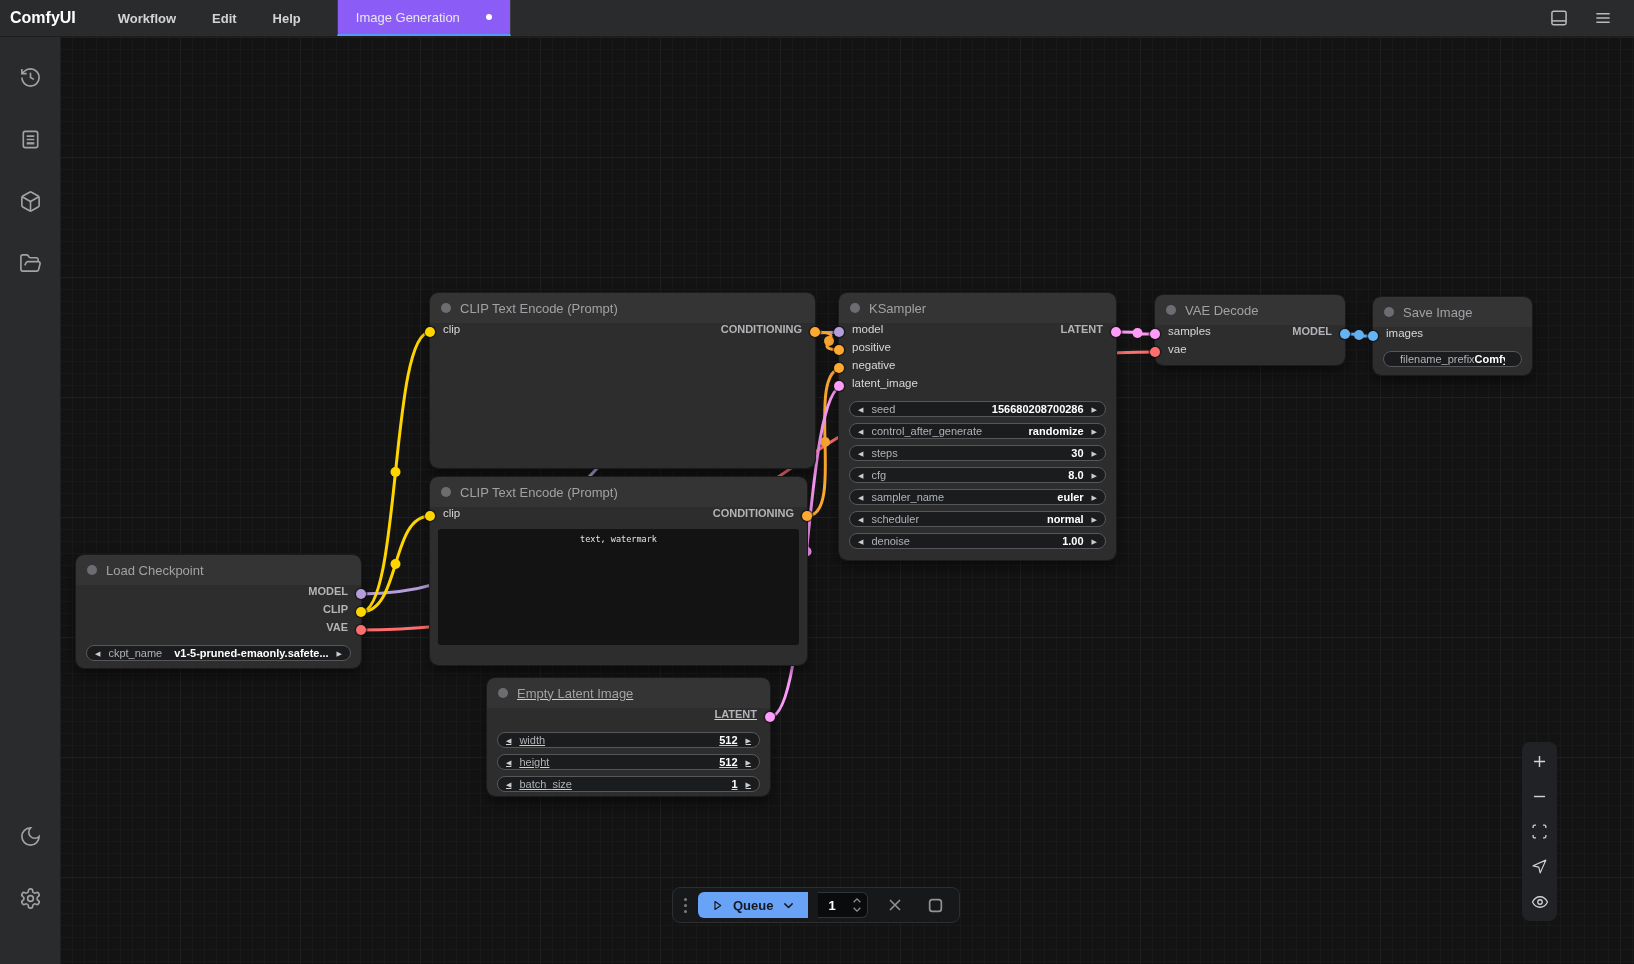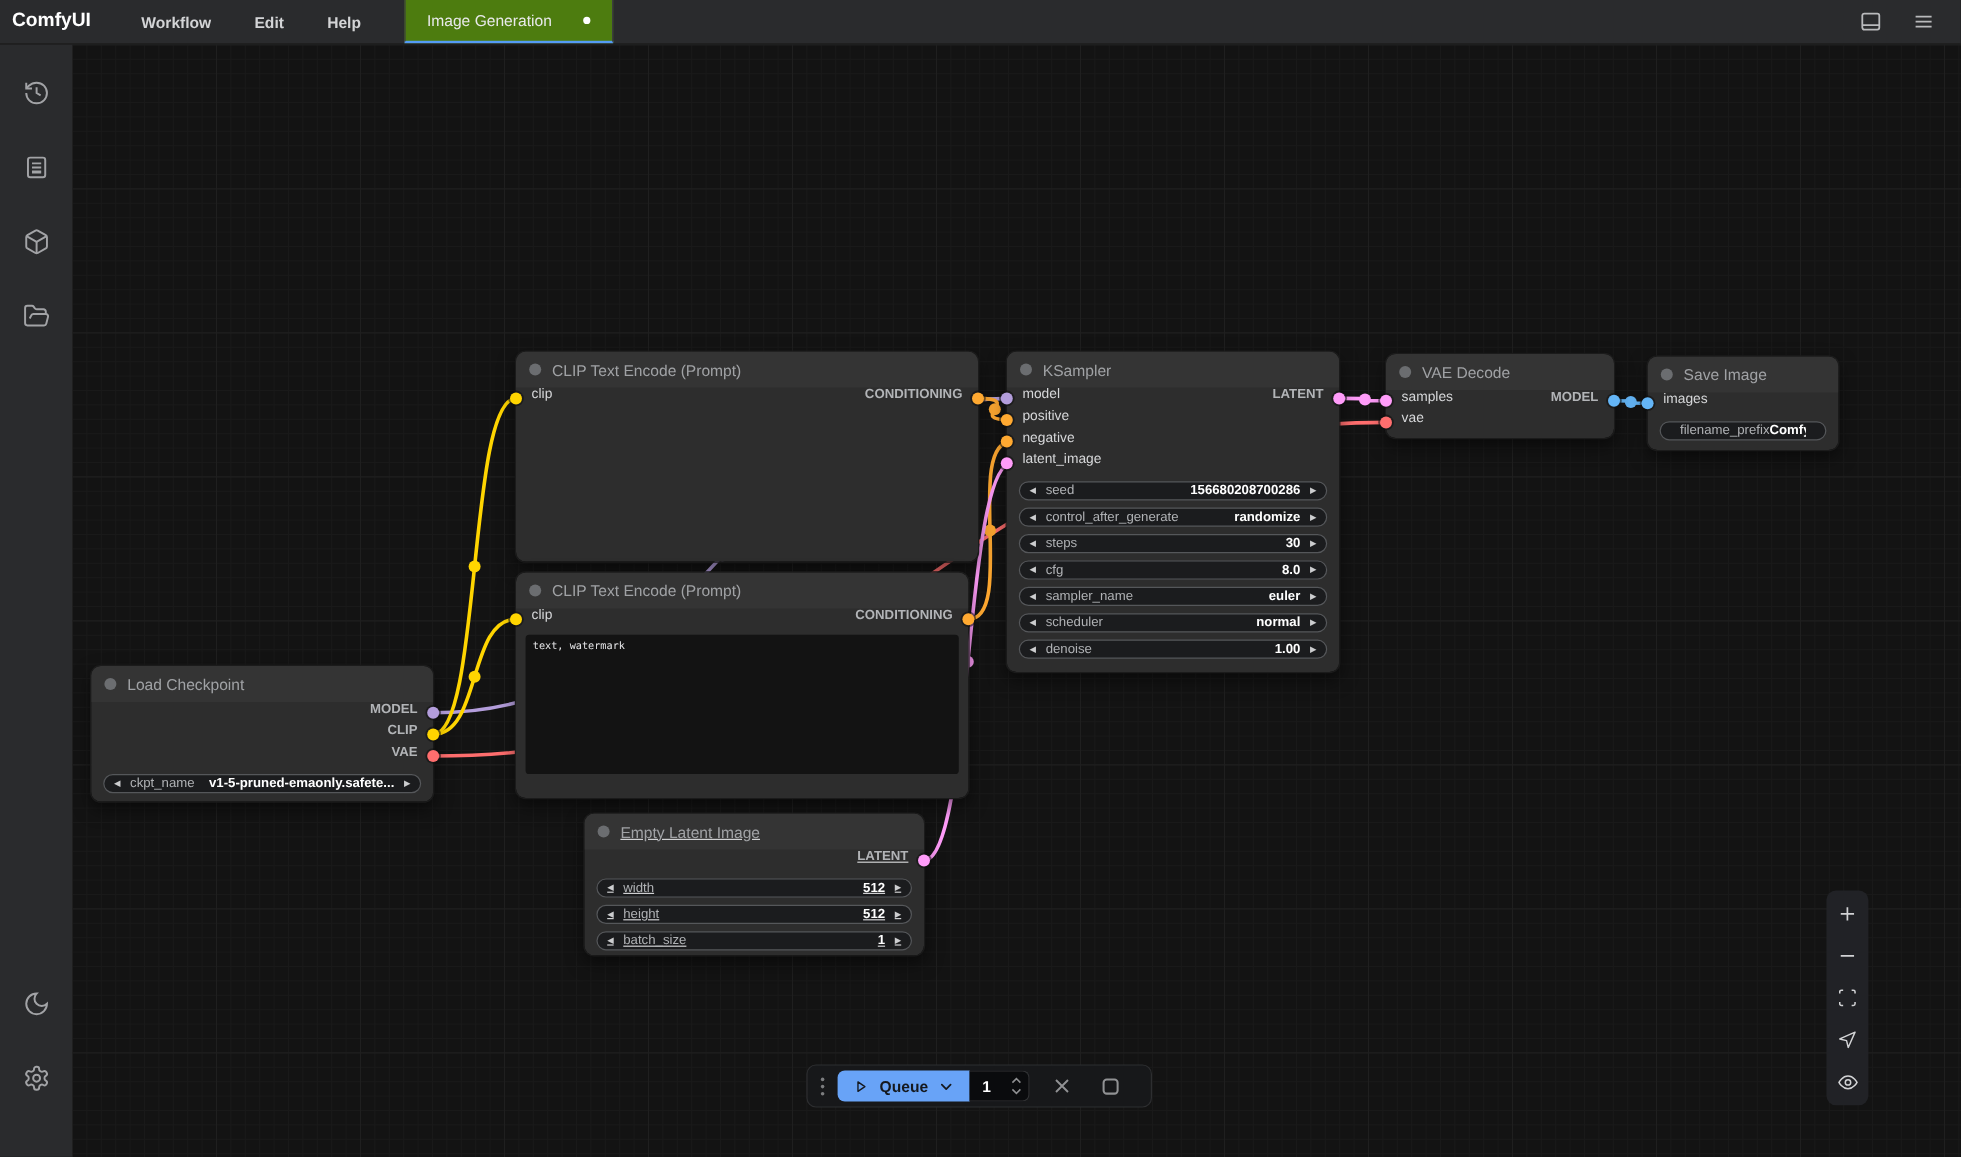--- a/index.html
+++ b/index.html
@@ -8,21 +8,21 @@
 
   
   .topbar { position:absolute; left:0; top:0; width:1634px; height:37px;
             background:#2a2b2d; display:flex; align-items:stretch; z-index:20;
             border-bottom:1px solid #1d1d1d; }
   .logo { color:#ffffff; font-weight:bold; font-size:16px; display:flex; align-items:center;
           padding:0 24px 0 10px; }
   .menu-item { color:#d3d4d6; font-size:13px; font-weight:600; display:flex; align-items:center;
                padding:0 18px; cursor:default; }
   .tab { margin-left:18px; display:flex; align-items:center; gap:26px; padding:0 18px;
-         background:#4d7c0f; border-left:1px solid #3c3d3f; border-right:1px solid #3c3d3f;
+         background:#8b5cf6; border-left:1px solid #3c3d3f; border-right:1px solid #3c3d3f;
          border-bottom:2px solid #559bf5; color:#e8e9ea; font-size:13px; }
   .unsaved-dot { width:6px; height:6px; border-radius:50%; background:#ffffff; }
   .topbar-right { margin-left:auto; display:flex; align-items:center; gap:14px; padding-right:16px; }
   .tb-icon { width:30px; height:30px; display:flex; align-items:center; justify-content:center; }
   .tb-icon svg { stroke:#b9babc; }
 
   
   .sidebar { position:absolute; left:0; top:37px; width:60px; height:927px; background:#2a2b2d;
              display:flex; flex-direction:column; align-items:center; z-index:19; }
   .sb-btn { width:56px; height:56px; display:flex; align-items:center; justify-content:center; }
@@ -70,21 +70,21 @@
   .prompt-box { margin:4px 8px 0; background:#131313; border-radius:3px; padding:4px 6px;
                 font-family:"DejaVu Sans Mono", monospace; font-size:8.5px; line-height:1.5;
                 color:#e6e6e8; white-space:pre-wrap; overflow:hidden; }
 
   
   .queue-bar { position:absolute; left:612px; top:850px; width:288px; height:36px; z-index:10;
                background:#17181a; border:1px solid #2d2e30; border-radius:8px;
                display:flex; align-items:center; padding:0 11px; }
   .grip { display:flex; flex-direction:column; gap:3px; margin-right:11px; }
   .grip i { width:3px; height:3px; border-radius:50%; background:#7c7d7f; }
-  .queue-group { display:flex; height:26px; }
+  .queue-group { display:flex; height:26px;gap:10px; }
   .queue-btn { background:#68a3f7; border-radius:6px 0 0 6px; display:flex; align-items:center;
                gap:9px; padding:0 13px; color:#15191f; font-size:13px; font-weight:600; }
   .queue-btn svg { stroke:#15191f; }
   .batch-box { width:50px; background:#0a0b0d; border:1px solid #323335; border-left:none;
                border-radius:0 6px 6px 0; display:flex; align-items:center; padding:0 5px 0 10px; }
   .batch-val { color:#ffffff; font-size:13px; font-weight:700; flex:1; }
   .steppers { display:flex; flex-direction:column; gap:2px; }
   .steppers svg { stroke:#8e8f91; }
   .qb-icon { width:26px; height:26px; display:flex; align-items:center; justify-content:center;
              margin-left:14px; }
@@ -237,21 +237,21 @@
       <span class="collapse-dot"></span>
       <span>CLIP Text Encode (Prompt)</span>
     </div>
     <div class="node-body">
       <div class="row">
         <span class="port in" style="background: rgb(255, 213, 0);"></span>
         <span class="in-label">clip</span>
         <span class="out-label">CONDITIONING</span>
         <span class="port out" style="background: rgb(255, 169, 49);"></span>
       </div>
-      <div class="prompt-box" style="height:116px;">text, watermark</div>
+      <div class="prompt-box" style="height:116px;text-align:center;">text, watermark</div>
     </div>
   </div>
 
   <div class="node" style="left:779px; top:256px; width:277px; height:267px;">
     <div class="node-title">
       <span class="collapse-dot"></span>
       <span>KSampler</span>
     </div>
     <div class="node-body">
       <div class="row">

